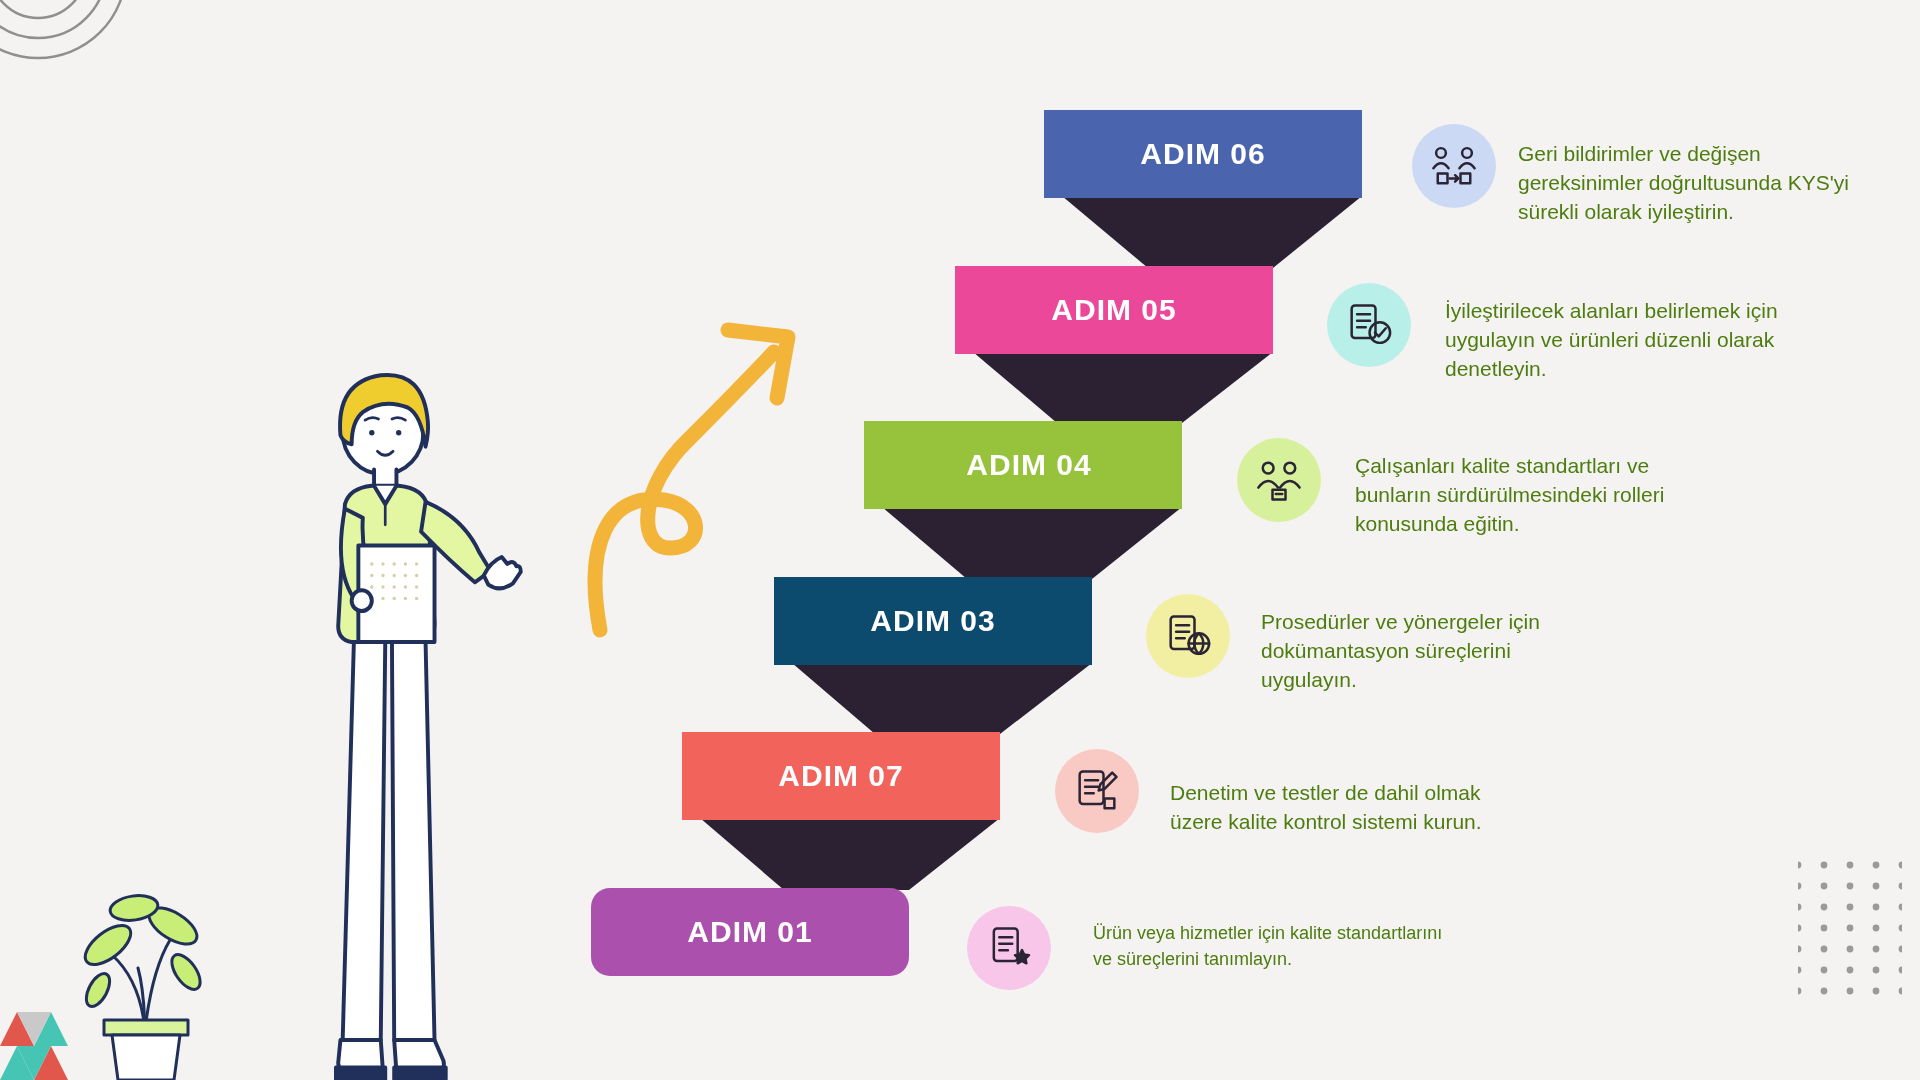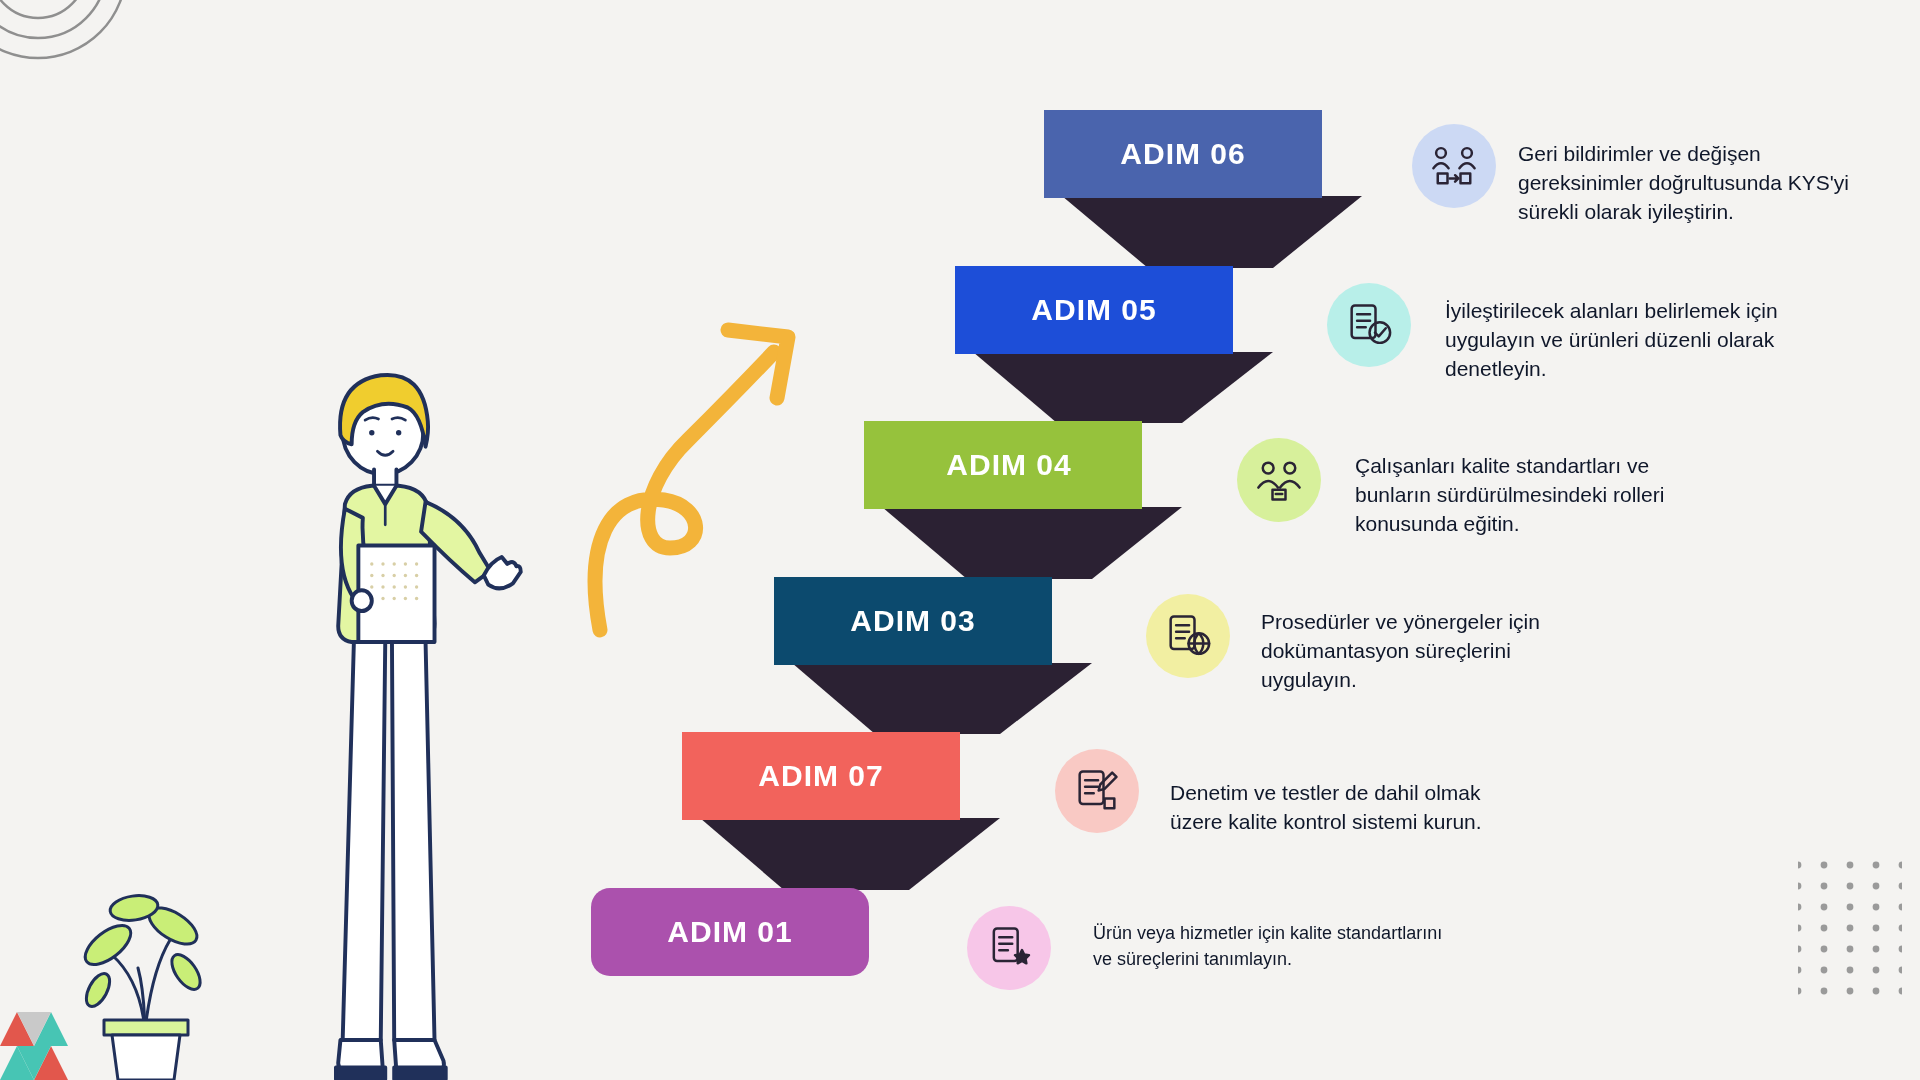--- a/index.html
+++ b/index.html
@@ -9,46 +9,46 @@
     position:relative; width:1920px; height:1080px;
     background:#f4f3f1; overflow:hidden; margin:0 auto;
   }
   .decor-svg { position:absolute; inset:0; width:1920px; height:1080px; pointer-events:none; }
   .title {
     position:absolute; left:110px; top:105px;
     font-size:62px; font-weight:800; color:#141414;
     line-height:1.5; letter-spacing:0.5px;
   }
   .bar {
-    position:absolute; width:278px; height:88px;
+    position:absolute; width:318px; height:88px;
     display:flex; align-items:center; justify-content:center;
     color:#ffffff; font-size:30px; font-weight:700; letter-spacing:1px;
     z-index:3;
   }
   .bar-1{left:591px;top:888px;background:#ab51ad;border-radius:19px;}
   .bar-2{left:682px;top:732px;background:#f2635c;}
   .bar-3{left:774px;top:577px;background:#0c4a6e;}
   .bar-4{left:864px;top:421px;background:#96c23c;padding-left:12px;}
-  .bar-5{left:955px;top:266px;background:#1d4ed8;}
+  .bar-5{left:955px;top:266px;background:#ec4899;}
   .bar-6{left:1044px;top:110px;background:#4a64ad;}
 
   .icon-circle {
     position:absolute; width:84px; height:84px; border-radius:50%;
     display:flex; align-items:center; justify-content:center; z-index:3;
   }
   .ic-1{left:967px;top:906px;background:#f7c6e8;}
   .ic-2{left:1055px;top:749px;background:#f9c9c4;}
   .ic-3{left:1146px;top:594px;background:#f2efa2;}
   .ic-4{left:1237px;top:438px;background:#d7f09b;}
   .ic-5{left:1327px;top:283px;background:#b8efe9;}
   .ic-6{left:1412px;top:124px;background:#ccd9f4;}
   .icon-circle svg { width:52px; height:52px; }
 
   .desc {
-    position:absolute; font-size:21px; line-height:1.38; color:#0f172a; z-index:3;
+    position:absolute; font-size:21px; line-height:1.38; color:#4d7c0f; z-index:3;
   }
   .desc-1{left:1093px;top:920px;width:352px;font-size:18px;line-height:1.45;}
   .desc-2{left:1170px;top:761px;width:340px;margin-top:18px;}
   .desc-3{left:1261px;top:608px;width:320px;}
   .desc-4{left:1355px;top:452px;width:342px;}
   .desc-5{left:1445px;top:297px;width:348px;}
   .desc-6{left:1518px;top:140px;width:334px;}
 
   .pictogram { stroke:#2a2435; stroke-width:2.3; fill:none; stroke-linecap:round; stroke-linejoin:round; }
 </style>

